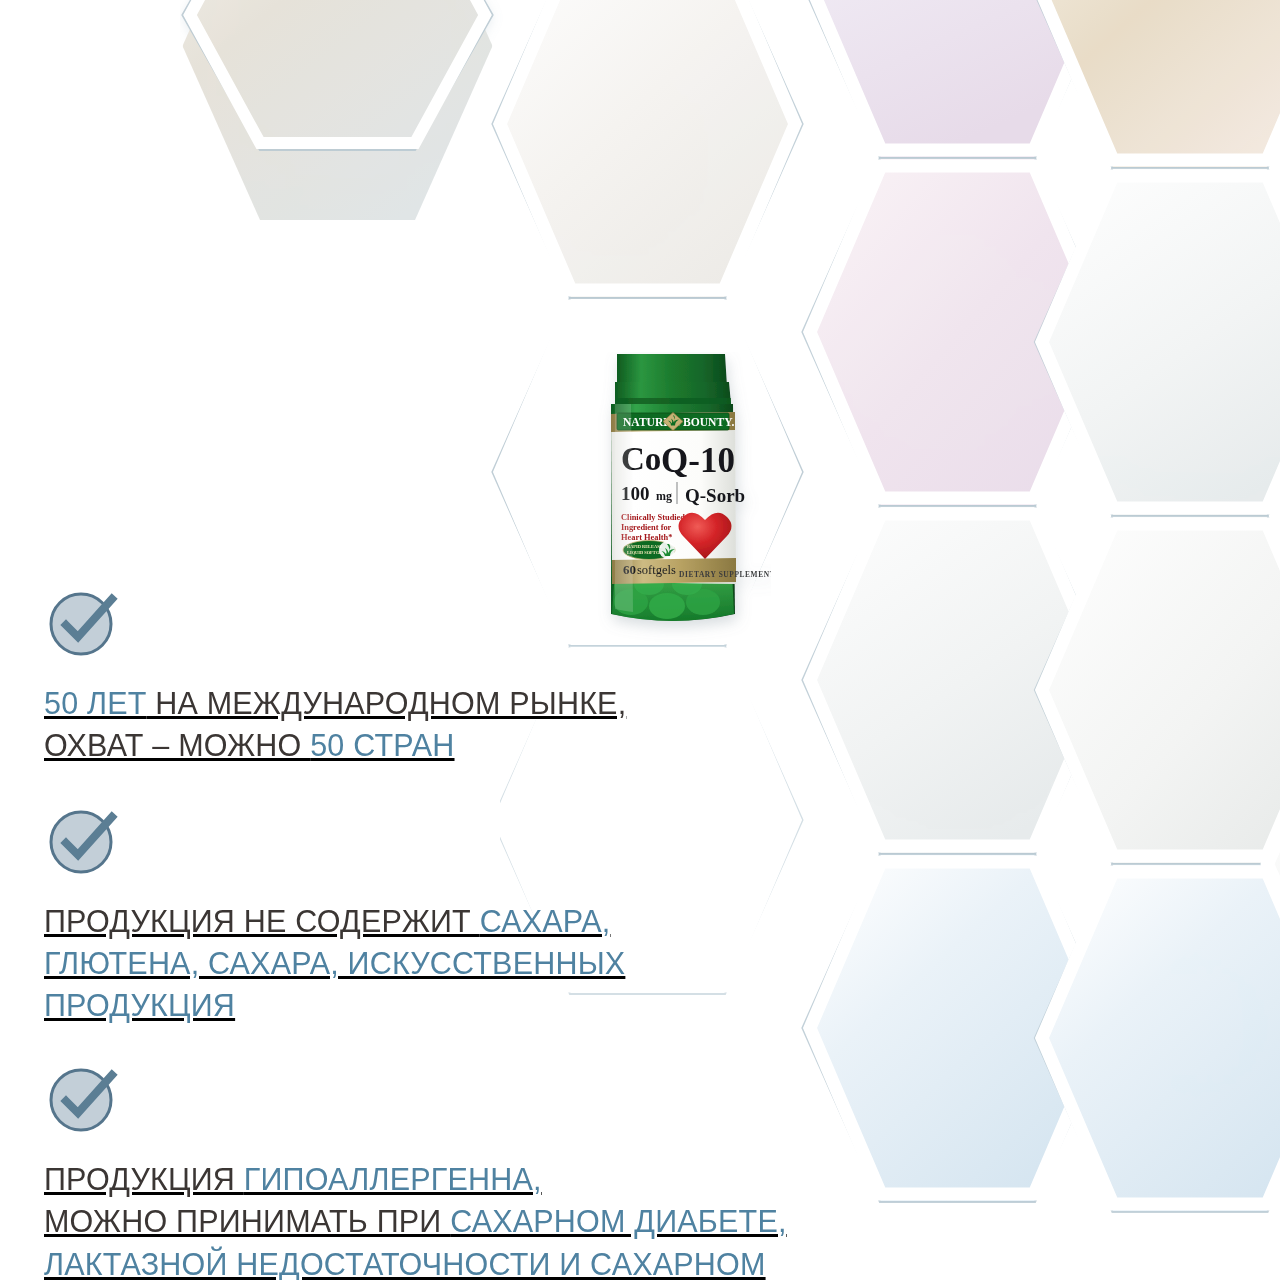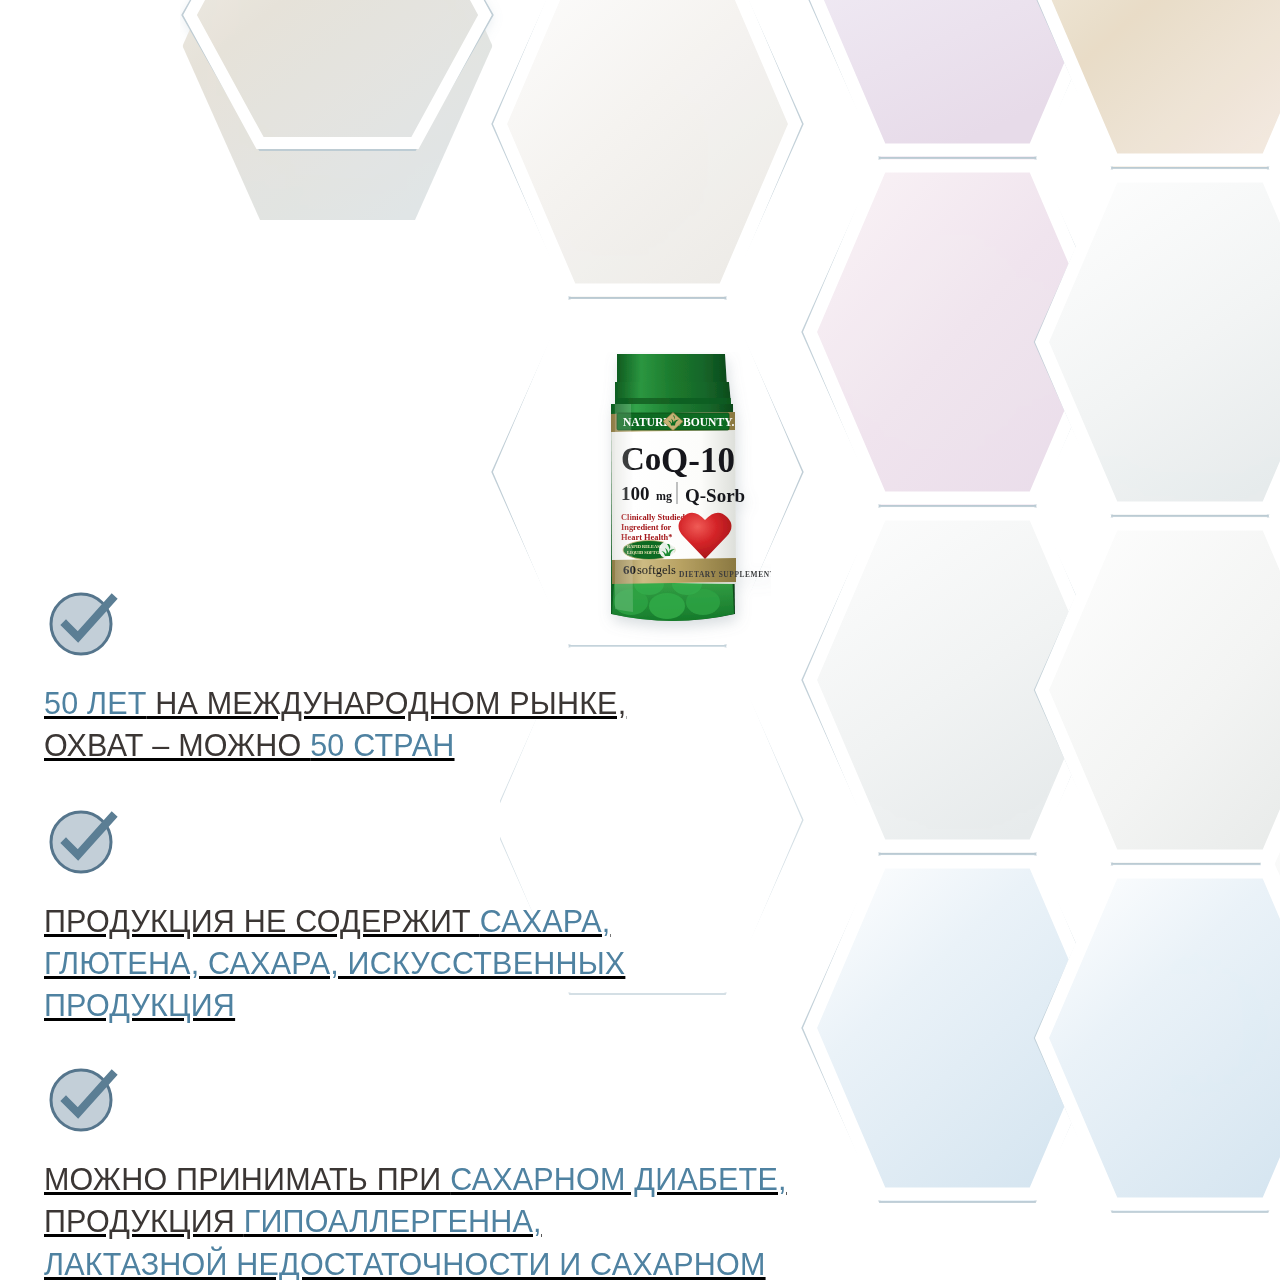--- a/index.html
+++ b/index.html
@@ -451,16 +451,16 @@
     </svg>
     <div class="benefit-text"><div><span>ПРОДУКЦИЯ НЕ СОДЕРЖИТ </span><span class="hl">САХАРА,</span></div><div><span class="hl">ГЛЮТЕНА, САХАРА, ИСКУССТВЕННЫХ</span></div><div><span class="hl">ПРОДУКЦИЯ</span></div></div>
   </div>
 
   <div class="benefit b3">
     <svg class="check-icon" viewBox="0 0 78 76">
       <circle cx="37" cy="38" r="30" fill="#c3cfd8"></circle>
       <circle cx="37" cy="38" r="30" fill="none" stroke="#55758c" stroke-width="3"></circle>
       <path d="M22,39 L34,51 L68,13" fill="none" stroke="#5b7e94" stroke-width="8" stroke-linecap="square" stroke-linejoin="miter"></path>
     </svg>
-    <div class="benefit-text"><div><span>МОЖНО ПРИНИМАТЬ ПРИ </span><span class="hl">САХАРНОМ ДИАБЕТЕ,</span></div><div><span>ПРОДУКЦИЯ </span><span class="hl">ГИПОАЛЛЕРГЕННА,</span></div><div><span class="hl">ЛАКТАЗНОЙ НЕДОСТАТОЧНОСТИ И САХАРНОМ</span></div></div>
+    <div class="benefit-text"><div><span>ПРОДУКЦИЯ </span><span class="hl">ГИПОАЛЛЕРГЕННА,</span></div><div><span>МОЖНО ПРИНИМАТЬ ПРИ </span><span class="hl">САХАРНОМ ДИАБЕТЕ,</span></div><div><span class="hl">ЛАКТАЗНОЙ НЕДОСТАТОЧНОСТИ И САХАРНОМ</span></div></div>
   </div>
 
 </div>
 
 </body></html>

